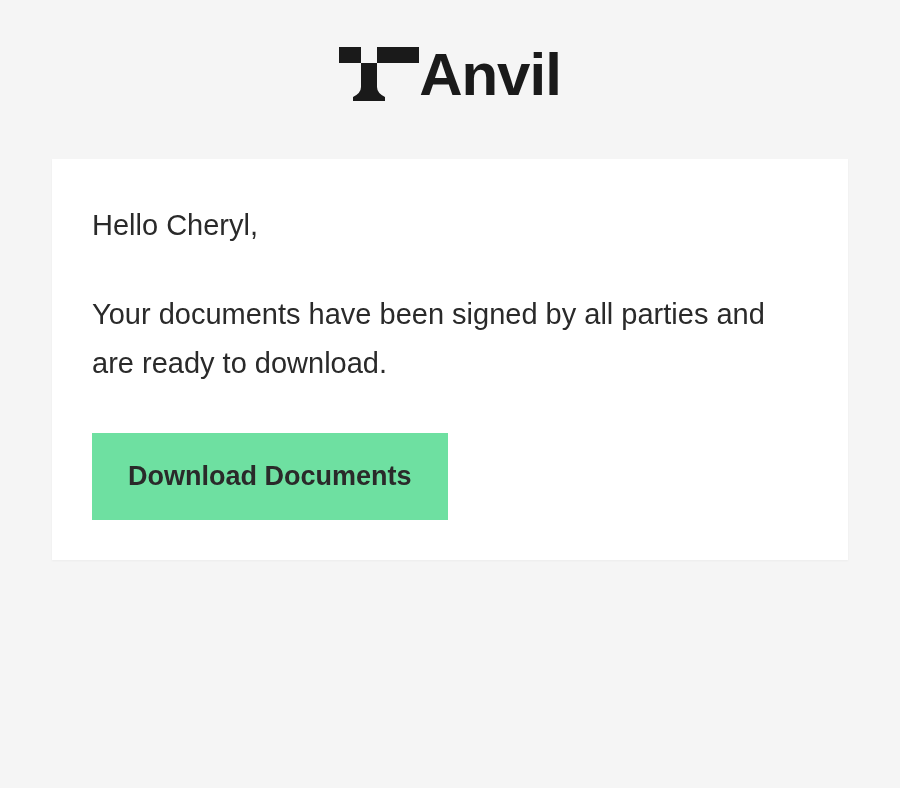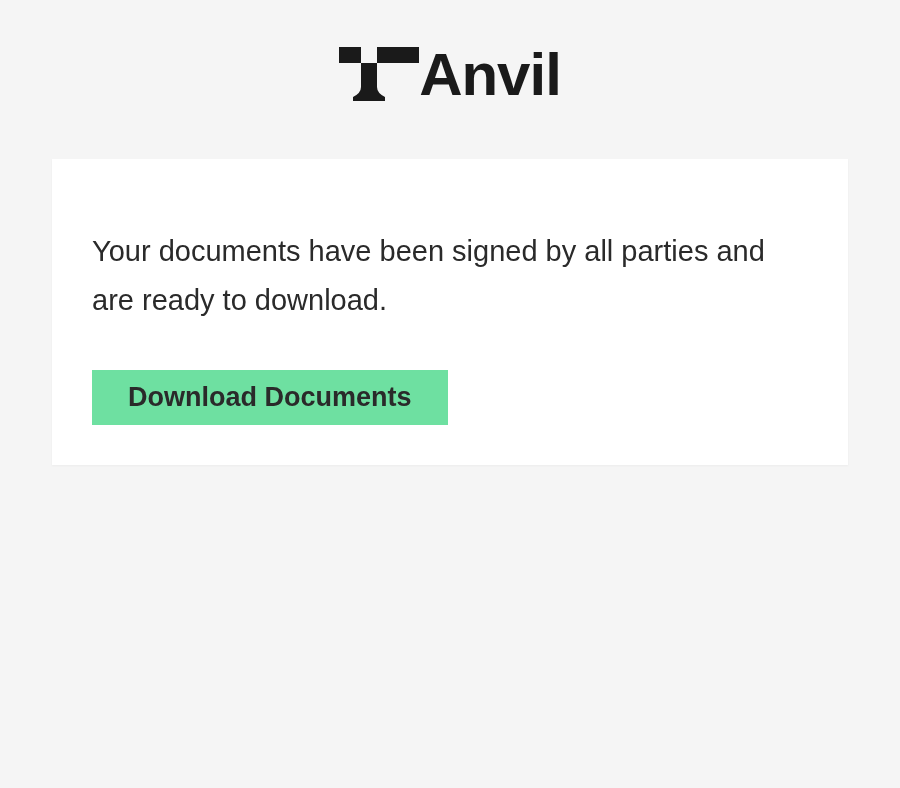--- a/index.html
+++ b/index.html
@@ -57,21 +57,21 @@
       margin-bottom: 44px;
       font-weight: 400;
       margin-top: 18px;
     }
     .download-btn {
       display: inline-block;
       background: #6ee0a1;
       color: #2a2a2a;
       font-size: 27px;
       font-weight: 700;
-      padding: 12px 36px;
+      padding: 28px 36px;
       border: none;
       cursor: pointer;
       font-family: inherit;
     }
   </style>
 </head>
 <body>
 
 <div class="logo-wrap">
   <div class="logo">
@@ -81,15 +81,16 @@
         <rect x="38" y="4" width="42" height="16" fill="#1a1a1a"></rect>
         <rect x="22" y="20" width="16" height="14" fill="#1a1a1a"></rect>
         <path d="M 22 34 L 38 34 L 38 44 Q 38 50 46 54 L 46 58 L 14 58 L 14 54 Q 22 50 22 44 Z" fill="#1a1a1a"></path>
       </svg>
     </span>
     <span class="logo-text">Anvil</span>
   </div>
 </div>
 
 <div class="card">
+  <p class="greeting">Hello Cheryl,</p>
   <p class="body-text">Your documents have been signed by all parties and are ready to download.</p>
   <button class="download-btn">Download Documents</button>
 </div>
 
 </body></html>

